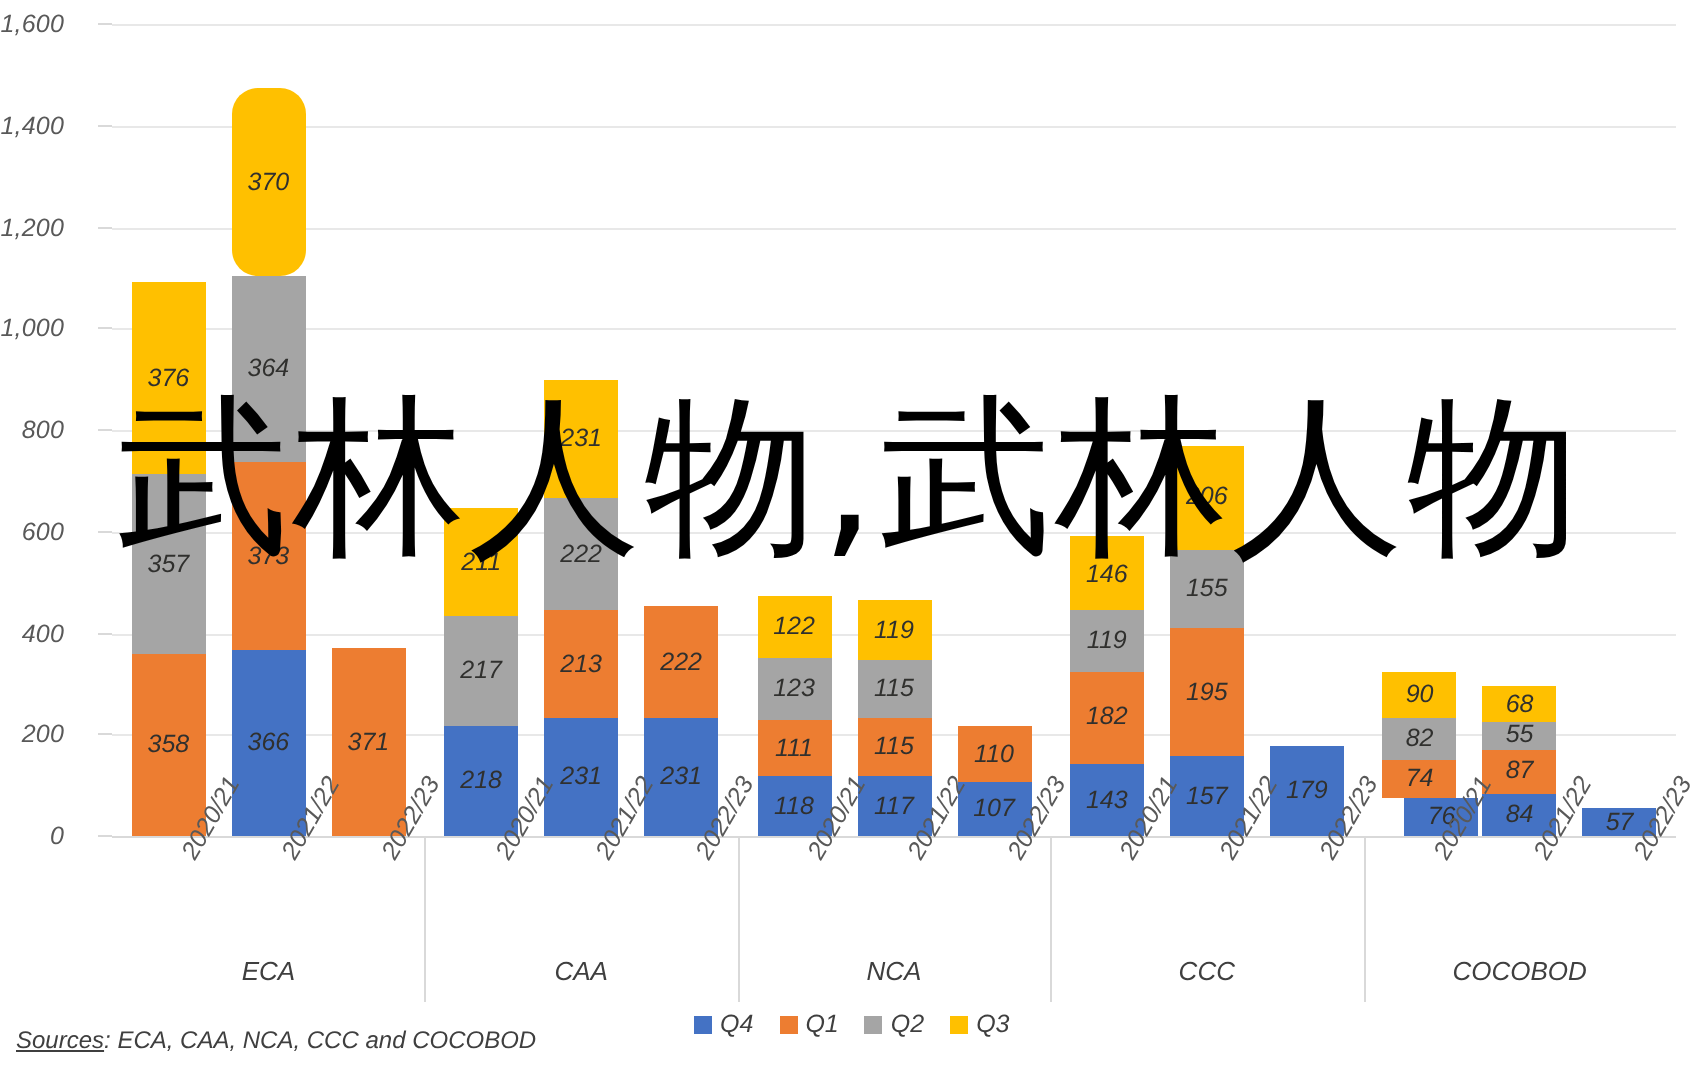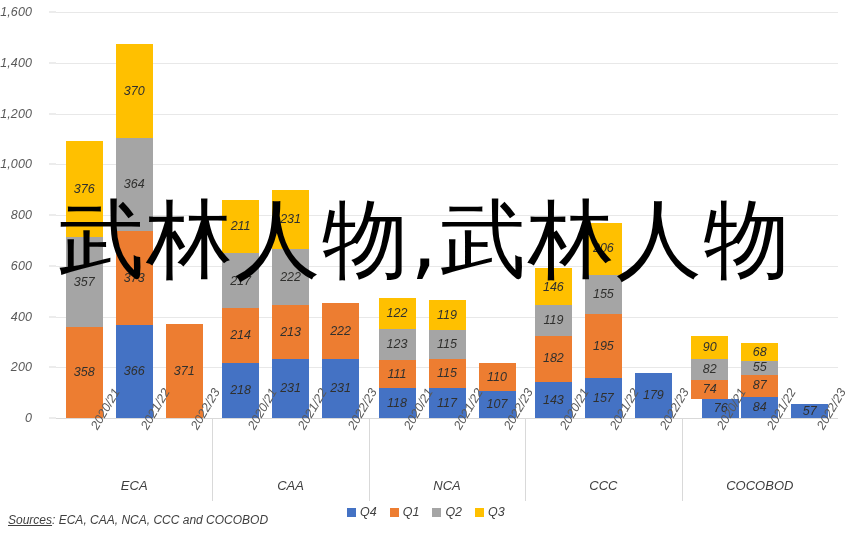--- a/index.html
+++ b/index.html
@@ -238,35 +238,32 @@
       <div class="bar-stack" title="ECA 2021/22" style="left: 59.7px; width: 37px;">
         <div class="seg q4" style="height: 92.8725px; width: 100%;">
           <span class="seg-label">366</span>
         </div>
         <div class="seg q1" style="height: 94.6487px; width: 100%;">
           <span class="seg-label">373</span>
         </div>
         <div class="seg q2" style="height: 92.365px; width: 100%;">
           <span class="seg-label">364</span>
         </div>
-        <div class="seg q3" style="height: 93.8875px; width: 100%;">
+        <div class="seg q3" style="height: 93.8875px; width: 100%; border-radius: 13px;">
           <span class="seg-label">370</span>
         </div>
       </div>
       <div class="bar-stack" title="ECA 2022/23" style="left: 109.7px; width: 37px;">
         <div class="seg q1" style="height: 94.1412px; width: 100%;">
           <span class="seg-label">371</span>
         </div>
       </div>
       <div class="bar-stack" title="CAA 2020/21" style="left: 166.1px; width: 37px;">
         <div class="seg q4" style="height: 55.3175px; width: 100%;">
           <span class="seg-label">218</span>
-        </div>
-        <div class="seg q1" style="height: 54.3025px; width: 100%;">
-          <span class="seg-label">214</span>
         </div>
         <div class="seg q2" style="height: 55.0637px; width: 100%;">
           <span class="seg-label">217</span>
         </div>
         <div class="seg q3" style="height: 53.5412px; width: 100%;">
           <span class="seg-label">211</span>
         </div>
       </div>
       <div class="bar-stack" title="CAA 2021/22" style="left: 216.1px; width: 37px;">
         <div class="seg q4" style="height: 58.6163px; width: 100%;">

